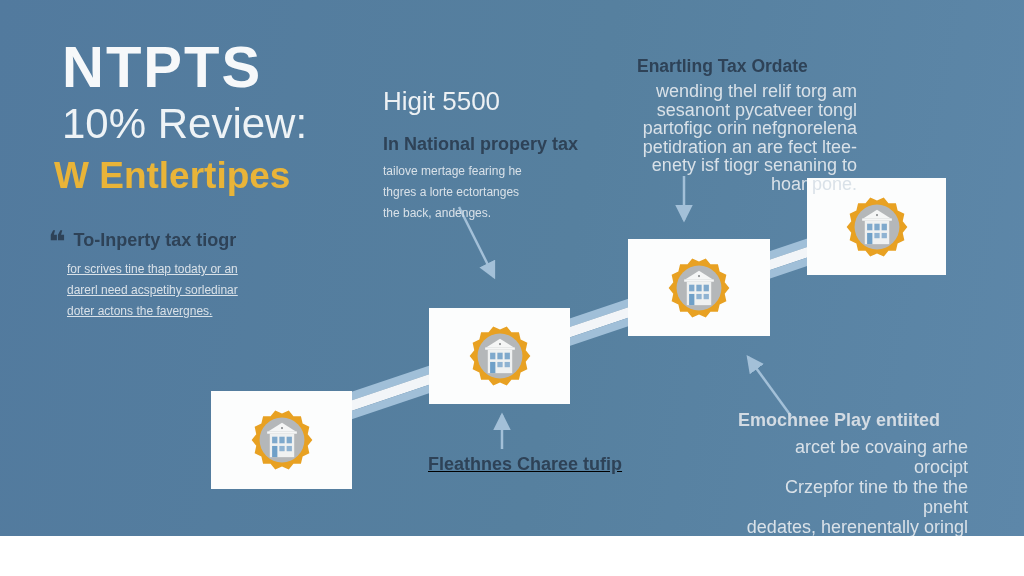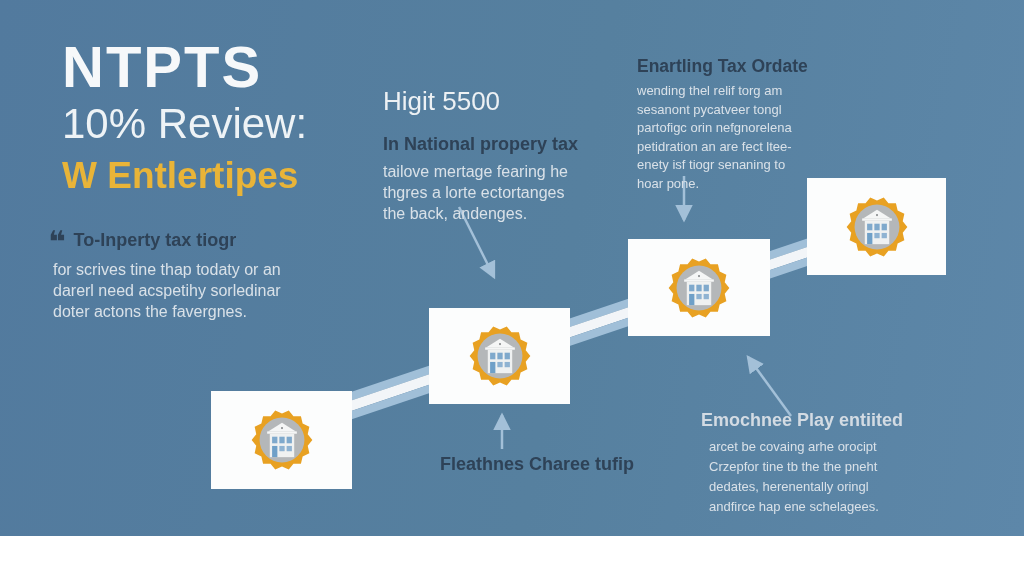--- a/index.html
+++ b/index.html
@@ -6,33 +6,33 @@
   body{font-family:"Liberation Sans","DejaVu Sans",sans-serif;}
   .canvas{
     position:relative;width:1024px;height:536px;overflow:hidden;
     background:linear-gradient(100deg,#527a9e 0%,#56809f 55%,#5d87a9 100%);
   }
   
   .title{position:absolute;left:62px;top:38px;font-size:58px;font-weight:800;
          color:#f6f8fa;letter-spacing:2px;line-height:1;}
   .subtitle{position:absolute;left:62px;top:103px;font-size:42px;font-weight:500;
             color:#eef3f6;line-height:1;text-align:right;}
-  .tagline{position:absolute;left:62px;top:157px;font-size:37px;font-weight:600;
+  .tagline{position:absolute;left:54px;top:157px;font-size:37px;font-weight:600;
            color:#e9b438;line-height:1;}
   
   .block{position:absolute;}
   .h-navy{font-size:18px;font-weight:700;color:#2e4257;line-height:1.2;}
   .h-light{font-size:18px;font-weight:700;color:#d3dbe3;line-height:1.2;}
-  .body-txt{font-size:16px;color:#d9e1e8;line-height:21px;white-space:pre-line;margin-top:5px;}
-  .body-sm{font-size:13px;line-height:18.5px;}
+  .body-txt{font-size:12px;color:#d9e1e8;line-height:21px;white-space:pre-line;margin-top:5px;}
+  .body-sm{font-size:18px;line-height:18.5px;text-align:right;}
   .quote-row{display:flex;align-items:flex-start;}
   .quote-glyph{font-size:30px;font-weight:800;color:#2e4257;line-height:0.8;margin-right:8px;}
   .stat-value{font-size:26px;font-weight:400;color:#edf1f4;line-height:1;}
   .stat-head{margin-top:20px;}
-  .indent{margin-left:5px;}
+  .indent{margin-left:19px;text-decoration:underline;}
   
   .stripe{position:absolute;left:300px;top:309px;width:600px;height:26px;
           transform:rotate(-18.6deg);z-index:1;display:flex;flex-direction:column;}
   .stripe .edge{height:8px;background:#a0bfd8;}
   .stripe .mid{height:10px;background:#f2f5f8;}
   
   .card{position:absolute;background:#fcfdfd;z-index:2;
         display:flex;align-items:center;justify-content:center;}
   .card-1{left:211px;top:391px;width:141px;height:98px;}
   .card-2{left:429px;top:308px;width:141px;height:96px;}
@@ -135,25 +135,25 @@
   <div class="block z-top" style="left:637px;top:40px;width:220px;margin-top:16px;">
     <div class="h-navy" style="font-size:17.5px;">Enartling Tax Ordate</div>
     <div class="body-txt body-sm">wending thel relif torg am
 sesanont pycatveer tongl
 partofigc orin nefgnorelena
 petidration an are fect ltee-
 enety isf tiogr senaning to
 hoar pone.</div>
   </div>
 
-  <div class="block z-top" style="left:440px;top:454px;width:240px;">
+  <div class="block z-top" style="left:428px;top:454px;width:240px;text-decoration:underline;">
     <div class="h-navy">Fleathnes Charee tufip</div>
   </div>
 
-  <div class="block z-top" style="left:701px;top:410px;width:230px;">
+  <div class="block z-top" style="left:738px;top:410px;width:230px;">
     <div class="h-light">Emochnee Play entiited</div>
     <div class="body-txt body-sm" style="line-height:20px;margin-left:8px;">arcet be covaing arhe orocipt
 Crzepfor tine tb the the pneht
 dedates, herenentally oringl
 andfirce hap ene schelagees.</div>
   </div>
 
 </div>
 
 </body></html>

